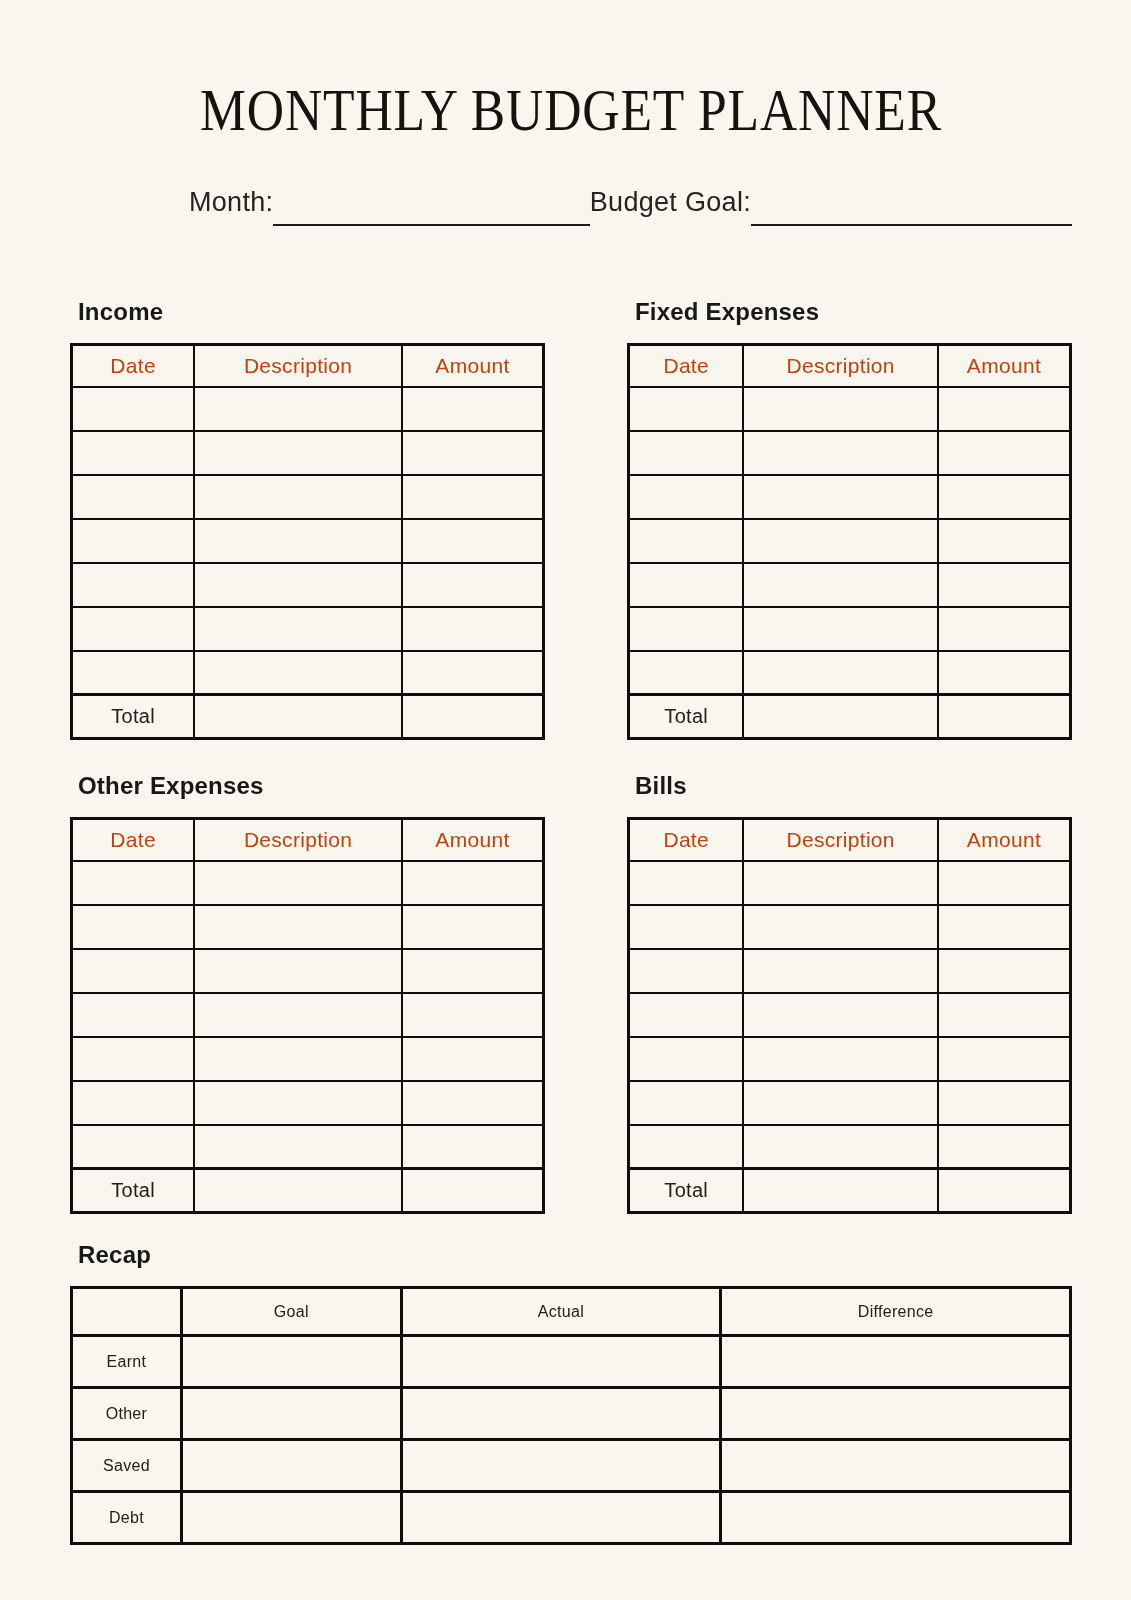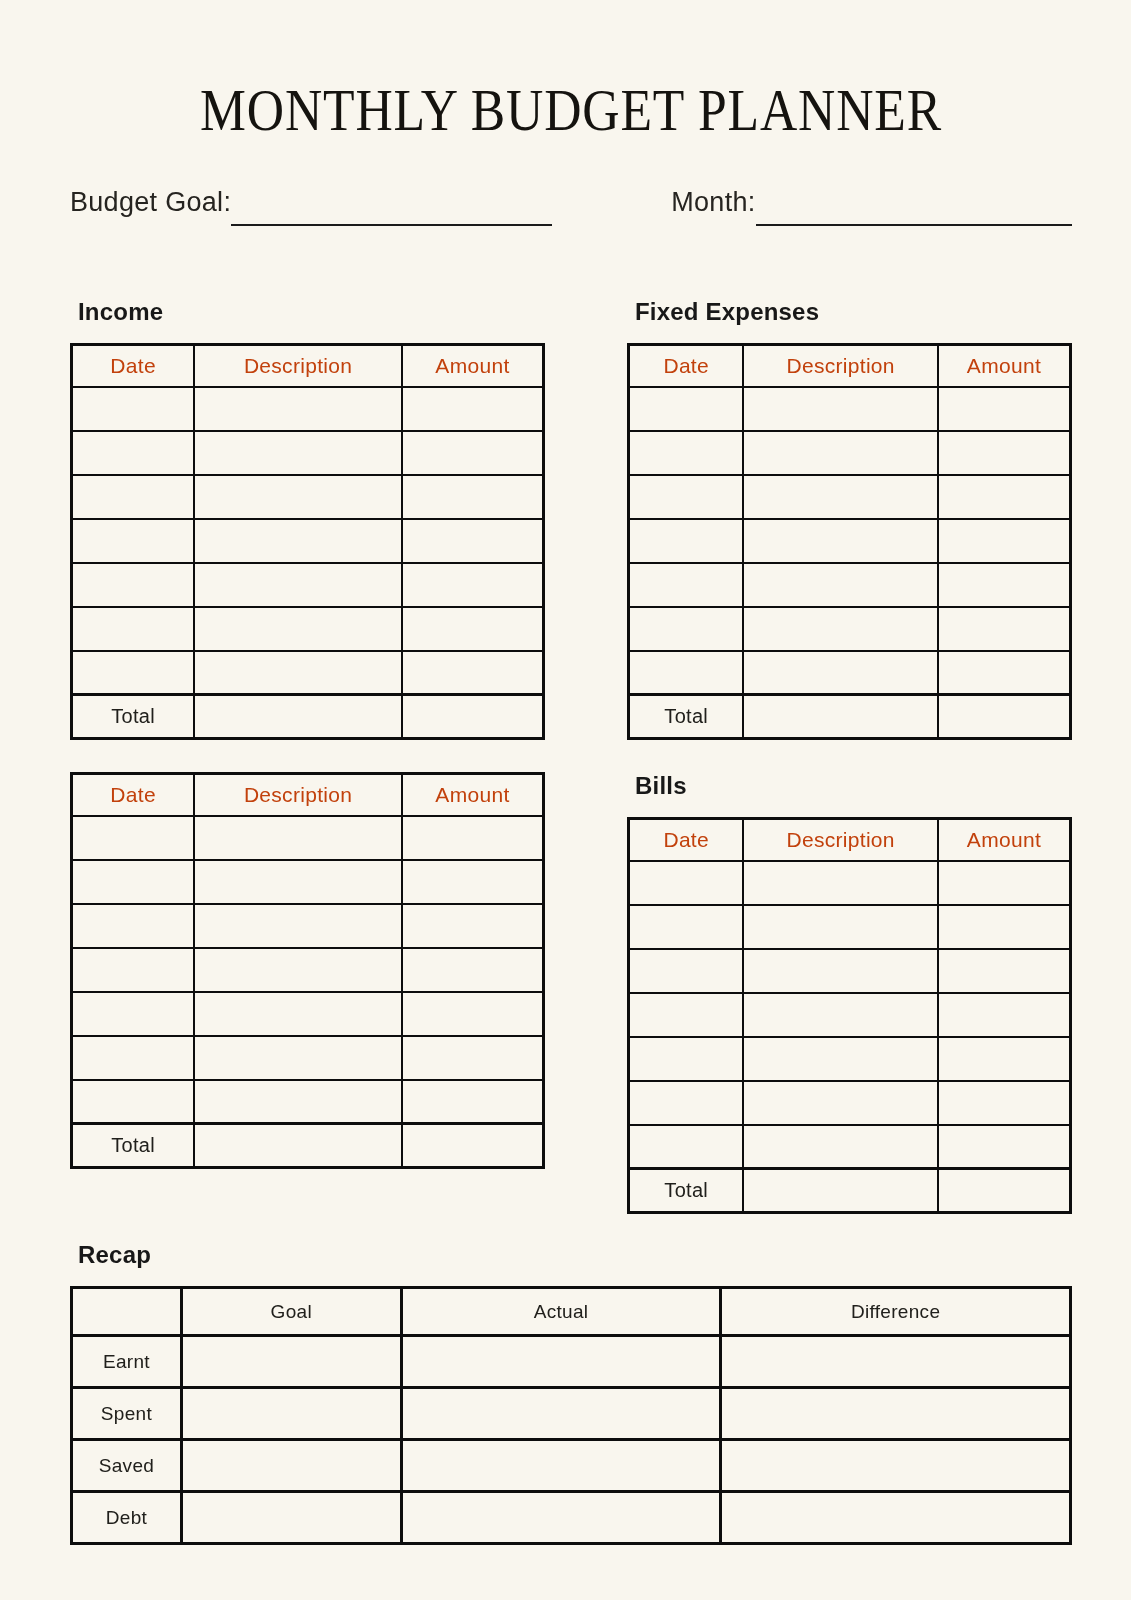--- a/index.html
+++ b/index.html
@@ -113,41 +113,41 @@
   table.recap-table col.r-label { width: 11%; }
   table.recap-table col.r-goal  { width: 22%; }
   table.recap-table col.r-act   { width: 32%; }
   table.recap-table col.r-diff  { width: 35%; }
   table.recap-table th, table.recap-table td {
     border: 3px solid #0d0d0d;
     text-align: center;
     vertical-align: middle;
     padding: 0;
     font-weight: 400;
-    font-size: 19px;
+    font-size: 16px;
     color: #21201c;
     letter-spacing: 0.3px;
   }
   table.recap-table thead tr { height: 48px; }
   table.recap-table tbody tr { height: 52px; }
 </style>
 </head>
 <body style="background: rgb(249, 246, 238);">
 
 <div class="page">
 
   <h1 class="page-title">MONTHLY BUDGET PLANNER</h1>
 
   <div class="goal-row">
+    <div class="field field-month">
+      <span class="field-label">Month:</span>
+      <span class="field-line"></span>
+    </div>
     <div class="field field-goal">
       <span class="field-label">Budget Goal:</span>
-      <span class="field-line"></span>
-    </div>
-    <div class="field field-month">
-      <span class="field-label">Month:</span>
       <span class="field-line"></span>
     </div>
   </div>
 
   <div class="tables-row first">
 
     <section class="col left">
       <h2 class="section-title">Income</h2>
       <table class="sheet-table">
         <colgroup>
@@ -269,20 +269,21 @@
           </tr>
         </tfoot>
       </table>
     </section>
 
   </div>
 
   <div class="tables-row second">
 
     <section class="col left">
+      <h2 class="section-title">Other Expenses</h2>
       <table class="sheet-table">
         <colgroup>
             <col class="c-date">
             <col class="c-desc">
             <col class="c-amt">
           </colgroup>
         <thead>
           <tr>
             <th>Date</th>
             <th>Description</th>
@@ -418,21 +419,21 @@
         </tr>
       </thead>
       <tbody>
         <tr>
           <td>Earnt</td>
           <td></td>
           <td></td>
           <td></td>
         </tr>
         <tr>
-          <td>Spent</td>
+          <td>Other</td>
           <td></td>
           <td></td>
           <td></td>
         </tr>
         <tr>
           <td>Saved</td>
           <td></td>
           <td></td>
           <td></td>
         </tr>

